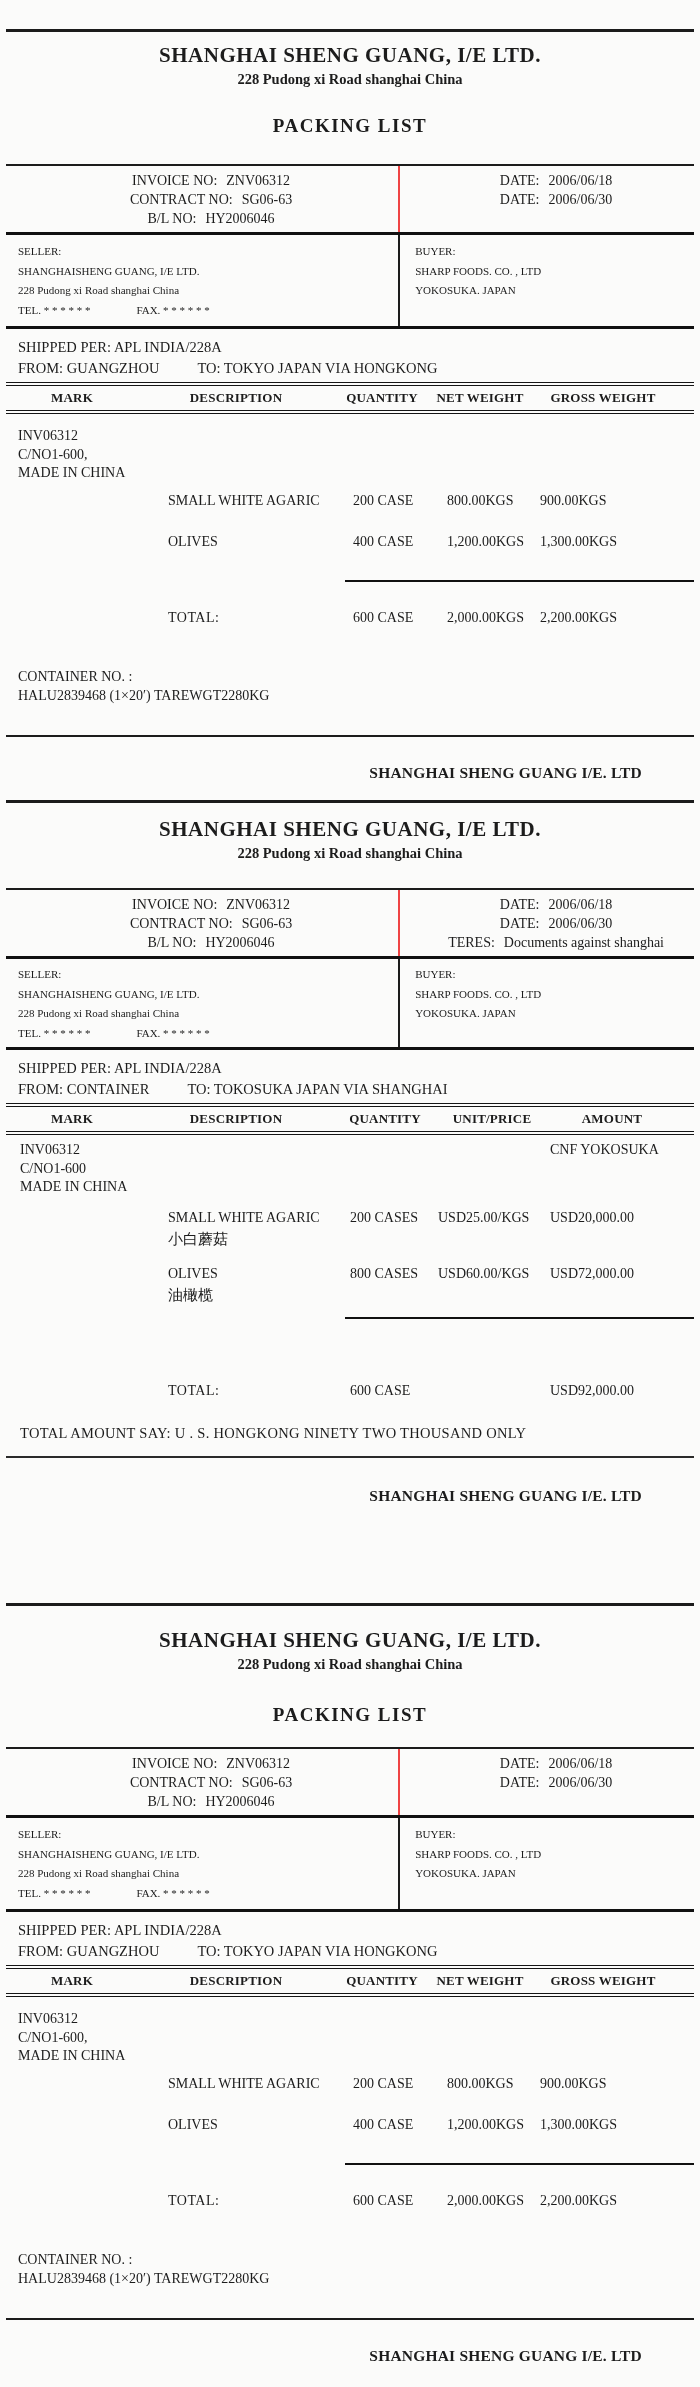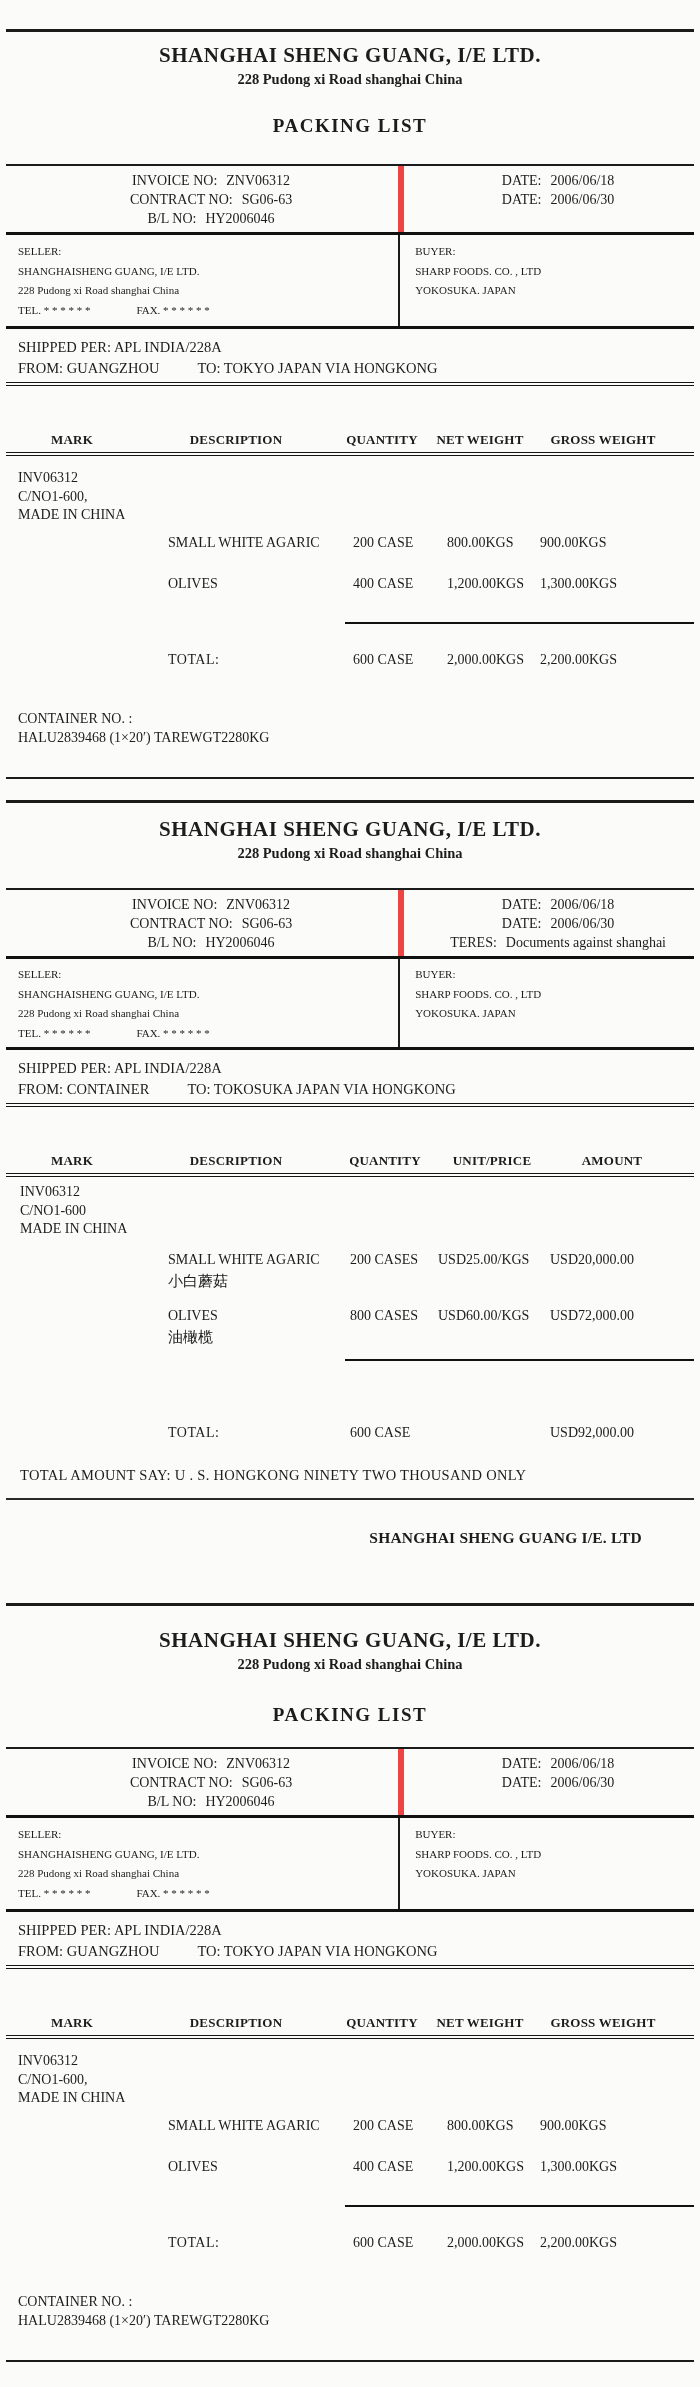--- a/index.html
+++ b/index.html
@@ -22,40 +22,40 @@
   .page--inv .company { margin-top: 13px; }
   .page--p3 .company { margin-top: 21px; }
   .company-addr { margin-top: 2px; text-align: center; font-weight: bold; font-size: 14.5px; line-height: 18px; }
   .doc-heading { margin-top: 26px; text-align: center; font-weight: bold; font-size: 19px; line-height: 24px; letter-spacing: 1.5px; }
   .page--inv .doc-heading { margin-top: 45px; }
   .page--p3 .doc-heading { margin-top: 30px; }
 
   .meta-grid { display: grid; grid-template-columns: 57% 43%; margin: 26px 6px 0; border-top: 2px solid #1b1b1b; border-bottom: 3px solid #111; }
   .page--p3 .meta-grid { margin-top: 20px; }
   .meta-col { padding: 5px 0 4px 18px; text-align: center; }
-  .meta-right { border-left: 6px solid #ef4444; padding-left: 18px; }
+  .meta-right { border-left: 2px solid #ef4444; padding-left: 18px; }
   .meta-row { font-size: 14px; line-height: 19px; white-space: nowrap; }
   .lbl { margin-right: 9px; }
 
   .party-grid { display: grid; grid-template-columns: 57% 43%; margin: 0 6px; border-bottom: 3px solid #111; }
   .party-col { padding: 7px 0 6px 12px; }
   .page--inv .party-col { padding-top: 6px; padding-bottom: 4px; }
   .party-right { border-left: 2px solid #1b1b1b; padding-left: 15px; }
   .party-line { font-size: 11px; line-height: 19.5px; white-space: nowrap; }
   .telfax span + span { margin-left: 46px; }
 
   .shipped { margin: 8px 0 0 18px; }
   .ship-line { font-size: 14.5px; line-height: 21px; }
   .route span + span { margin-left: 38px; }
 
   .thead, .irow { display: grid; margin: 0 6px; }
   .grid-pack { grid-template-columns: 132px 196px 96px 100px 1fr; }
   .grid-inv  { grid-template-columns: 132px 196px 102px 112px 1fr; }
   .thead { margin-top: 3px; border-top: 4px double #151515; border-bottom: 4px double #151515; padding: 3px 0; }
-  .th { text-align: center; font-weight: bold; font-size: 13px; line-height: 18px; letter-spacing: .2px; margin-top: 42px; }
+  .th { text-align: center; font-weight: bold; font-size: 13px; line-height: 18px; letter-spacing: .2px; }
   .th-last { padding-right: 18px; }
 
   .mark-block { margin: 13px 0 0 18px; font-size: 14px; line-height: 18.5px; }
   .irow { font-size: 14px; line-height: 18px; }
   .c.desc { padding-left: 30px; }
   .grid-pack .c.qty { padding-left: 19px; }
   .grid-pack .c.net { padding-left: 17px; }
   .grid-pack .c.gross { padding-left: 10px; }
   .grid-inv .c.qty { padding-left: 16px; }
   .grid-inv .c.unit { padding-left: 2px; }
@@ -226,41 +226,42 @@
     <div class="party-col party-right">
       <div class="party-line">BUYER:</div>
       <div class="party-line">SHARP FOODS. CO. , LTD</div>
       <div class="party-line">YOKOSUKA. JAPAN</div>
     </div>
   </div>
 
   <div class="shipped">
     <div class="ship-line">SHIPPED PER: APL INDIA/228A</div>
     <div class="ship-line route">
-      <span>FROM: CONTAINER</span><span>TO: TOKOSUKA JAPAN VIA HONGKONG</span>
+      <span>FROM: CONTAINER</span><span>TO: TOKOSUKA JAPAN VIA SHANGHAI</span>
     </div>
   </div>
 
   <div class="thead grid-inv">
     <div class="th">MARK</div>
     <div class="th">DESCRIPTION</div>
     <div class="th">QUANTITY</div>
     <div class="th">UNIT/PRICE</div>
     <div class="th th-last">AMOUNT</div>
   </div>
 
   <div class="irow grid-inv mark-row">
     <div class="c markcell">
       <div>INV06312</div>
       <div>C/NO1-600</div>
       <div>MADE IN CHINA</div>
     </div>
     <div class="c"></div>
       <div class="c"></div>
       <div class="c"></div>
+    <div class="c amt">CNF YOKOSUKA</div>
   </div>
 
   <div class="irow grid-inv inv-row1">
     <div class="c"></div>
     <div class="c desc">
       <div>SMALL WHITE AGARIC</div>
       <div class="desc-cn">小白蘑菇</div>
     </div>
     <div class="c qty">200 CASES</div>
     <div class="c unit">USD25.00/KGS</div>

